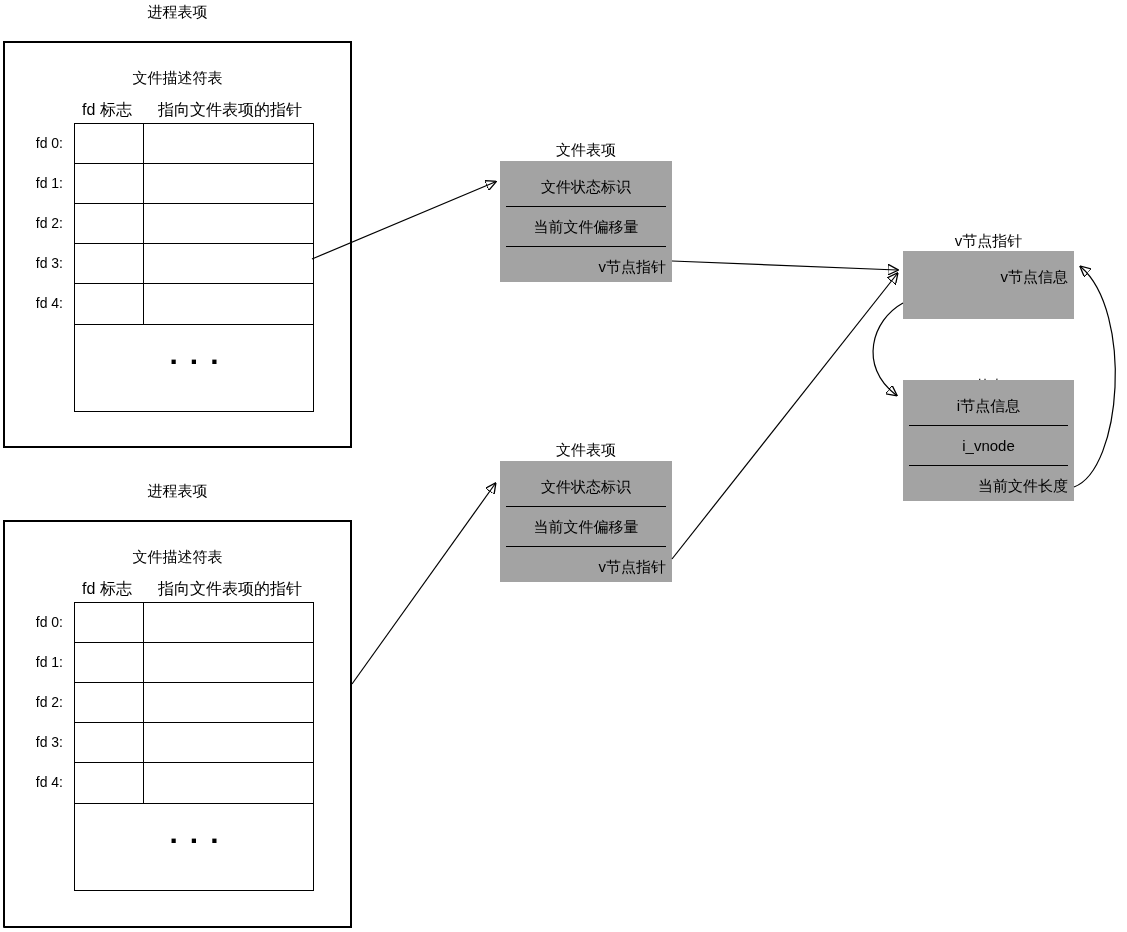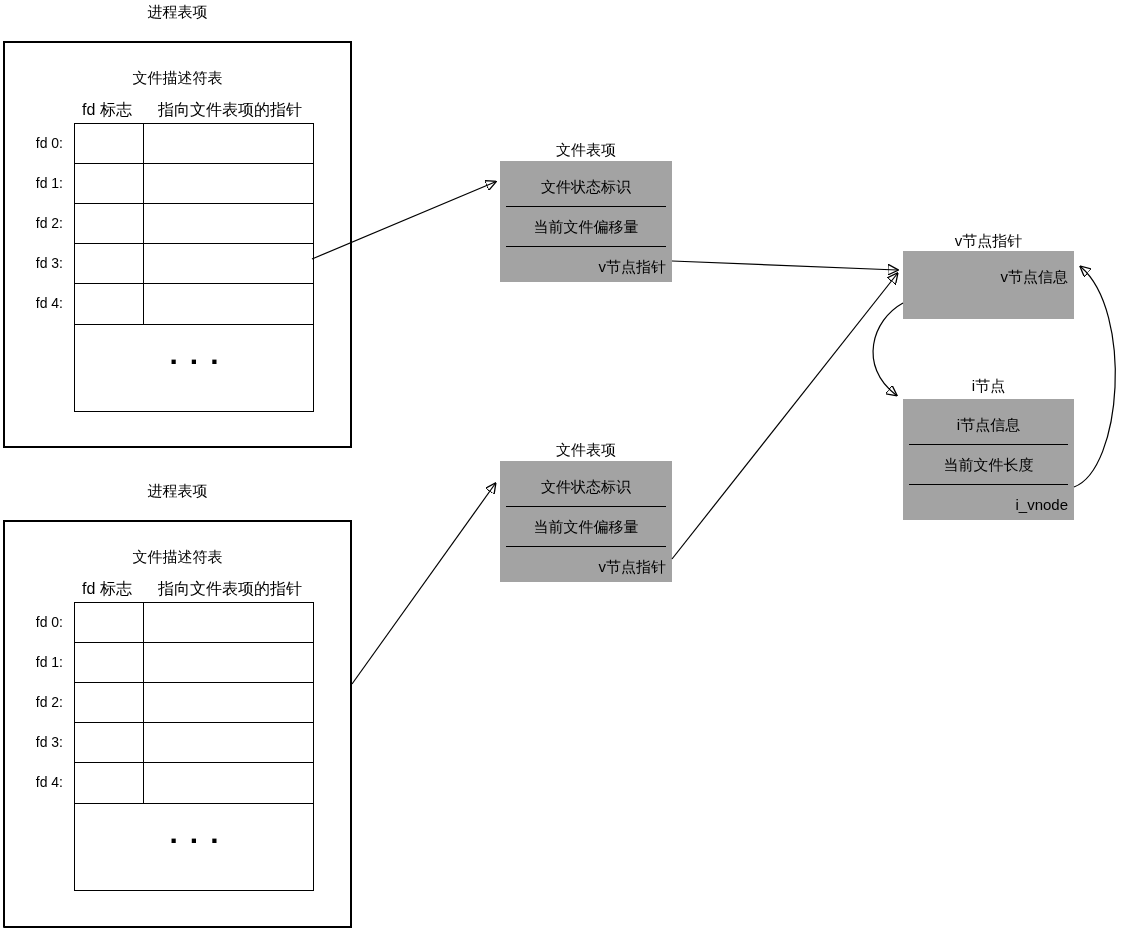--- a/index.html
+++ b/index.html
@@ -227,24 +227,24 @@
     <div class="rec-row">当前文件偏移量</div>
     <div class="rec-row">v节点指针</div>
   </div>
 
   <div class="abs box-title" style="left:903px; top:231px; width:171px;">v节点指针</div>
   <div class="abs record-box" style="left:903px; top:251px; width:171px; height:68px;">
     <div class="rec-row">v节点信息</div>
   </div>
 
   <div class="abs box-title" style="left:903px; top:376px; width:171px;">i节点</div>
-  <div class="abs record-box" style="left:903px; top:380px; width:171px; height:121px;margin-top:19px;">
+  <div class="abs record-box" style="left:903px; top:380px; width:171px; height:121px;">
     <div class="rec-row">i节点信息</div>
+    <div class="rec-row">i_vnode</div>
     <div class="rec-row">当前文件长度</div>
-    <div class="rec-row">i_vnode</div>
   </div>
 
   <svg class="connectors" viewBox="0 0 1127 932" xmlns="http://www.w3.org/2000/svg">
     <defs>
       <marker id="arrow" viewBox="0 0 10 10" refX="8.5" refY="5" markerWidth="9" markerHeight="9" orient="auto-start-reverse">
         <path d="M0,0 L10,5 L0,10 z" fill="#000" stroke="none"></path>
       </marker>
     </defs>
     <line x1="312" y1="259" x2="495" y2="182" marker-end="url(#arrow)"></line>
     <line x1="352" y1="684" x2="495" y2="484" marker-end="url(#arrow)"></line>

